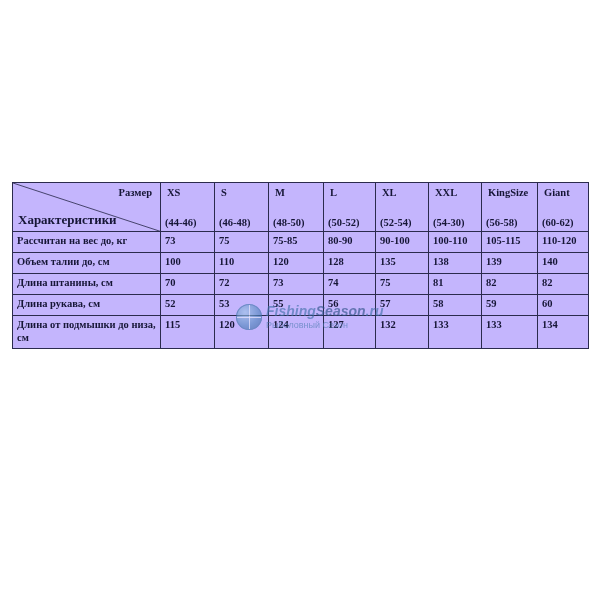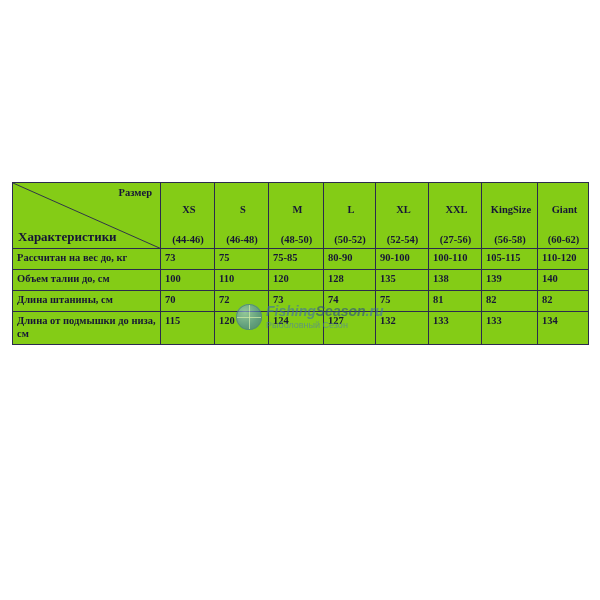--- a/index.html
+++ b/index.html
@@ -32,21 +32,21 @@
   }
   table.size-table td,
   table.size-table th {
     border: 1px solid #2b2b4d;
     vertical-align: top;
     padding: 2px 3px 2px 4px;
     font-size: 10.5px;
     line-height: 1.25;
     font-weight: bold;
     color: #161636;
-    background: #84cc16;
+    background: #c4b5fd;
     height: 16px;
   }
   
   col.c0 { width: 148px; }
   col.c1 { width: 54px; }
   col.c2 { width: 54px; }
   col.c3 { width: 55px; }
   col.c4 { width: 52px; }
   col.c5 { width: 53px; }
   col.c6 { width: 53px; }
@@ -82,27 +82,27 @@
   }
   th.head {
     height: 74px;
     vertical-align: top;
     text-align: left;
     font-weight: bold;
     padding: 2px 3px 2px 5px;
   }
   th.head .sz {
     display: block;
-    text-align: center;
+    text-align: left;
     padding-left: 2px;
-    margin-top: 18px;
+    margin-top: 1px;
   }
   th.head .rng {
     display: block;
-    text-align: center;
+    text-align: left;
     margin-top: 17px;
   }
   td.rowlabel {
     text-align: left;
   }
   td.val {
     text-align: left;
   }
   tr.tall td {
     height: 28px;
@@ -216,21 +216,21 @@
           <th class="head">
             <span class="sz">L</span>
             <span class="rng">(50-52)</span>
           </th>
           <th class="head">
             <span class="sz">XL</span>
             <span class="rng">(52-54)</span>
           </th>
           <th class="head">
             <span class="sz">XXL</span>
-            <span class="rng">(27-56)</span>
+            <span class="rng">(54-30)</span>
           </th>
           <th class="head">
             <span class="sz">KingSize</span>
             <span class="rng">(56-58)</span>
           </th>
           <th class="head">
             <span class="sz">Giant</span>
             <span class="rng">(60-62)</span>
           </th>
         </tr>
@@ -264,20 +264,31 @@
           <td class="val">70</td>
           <td class="val">72</td>
           <td class="val">73</td>
           <td class="val">74</td>
           <td class="val">75</td>
           <td class="val">81</td>
           <td class="val">82</td>
           <td class="val">82</td>
         </tr>
 
+        <tr>
+          <td class="rowlabel">Длина рукава, см</td>
+          <td class="val">52</td>
+          <td class="val">53</td>
+          <td class="val">55</td>
+          <td class="val">56</td>
+          <td class="val">57</td>
+          <td class="val">58</td>
+          <td class="val">59</td>
+          <td class="val">60</td>
+        </tr>
 
         <tr class="tall">
           <td class="rowlabel">Длина от подмышки до низа, см</td>
           <td class="val">115</td>
           <td class="val">120</td>
           <td class="val">124</td>
           <td class="val">127</td>
           <td class="val">132</td>
           <td class="val">133</td>
           <td class="val">133</td>

